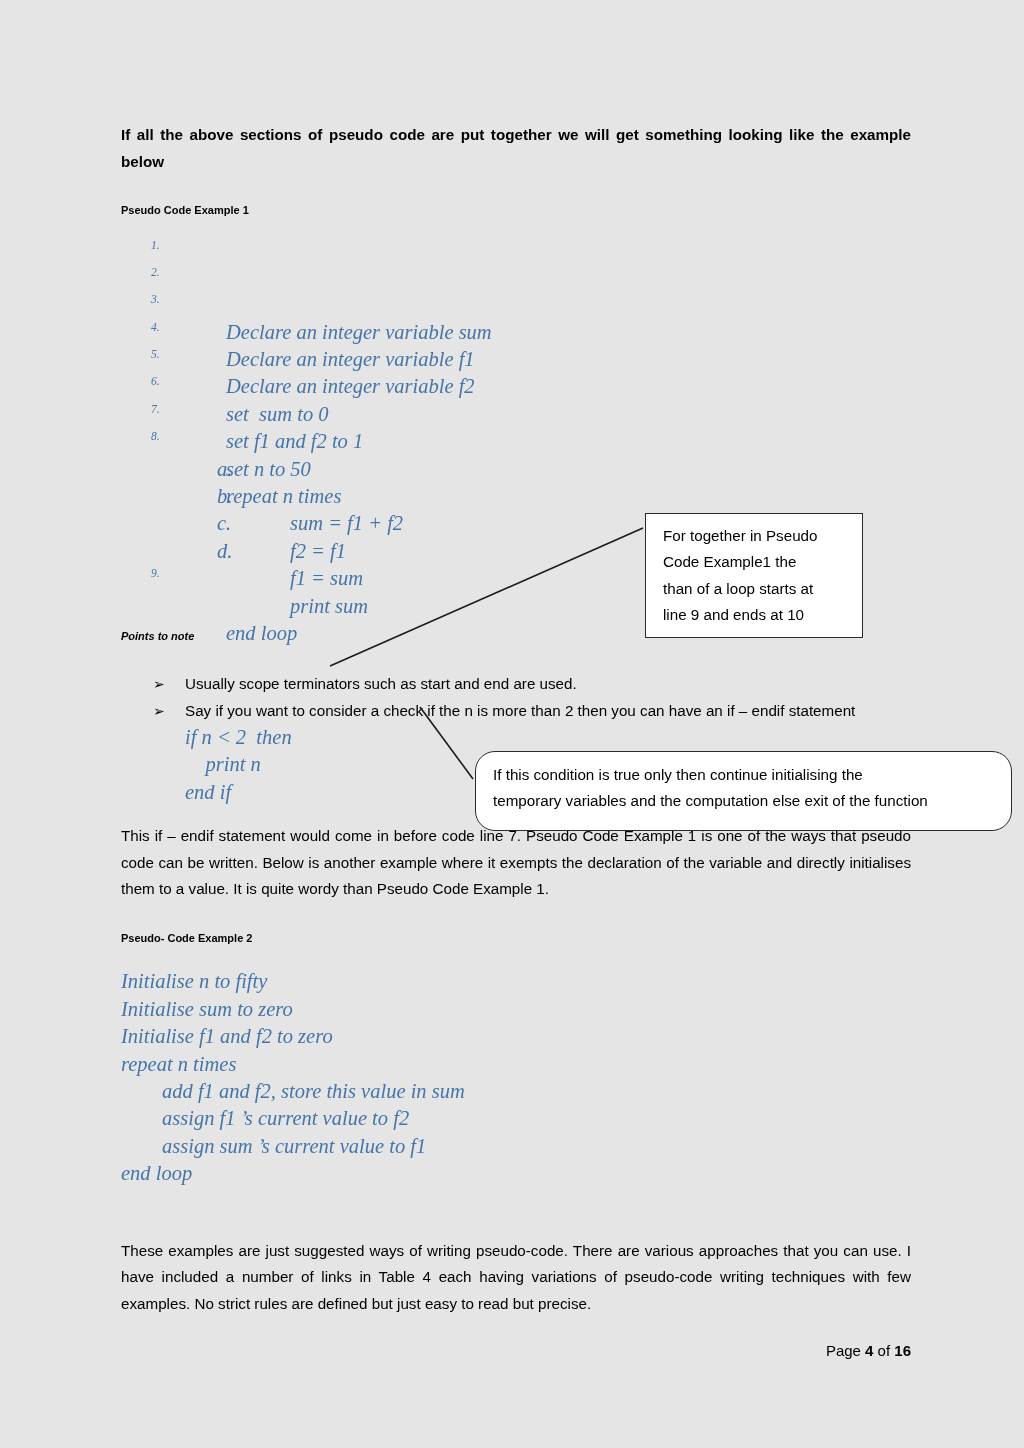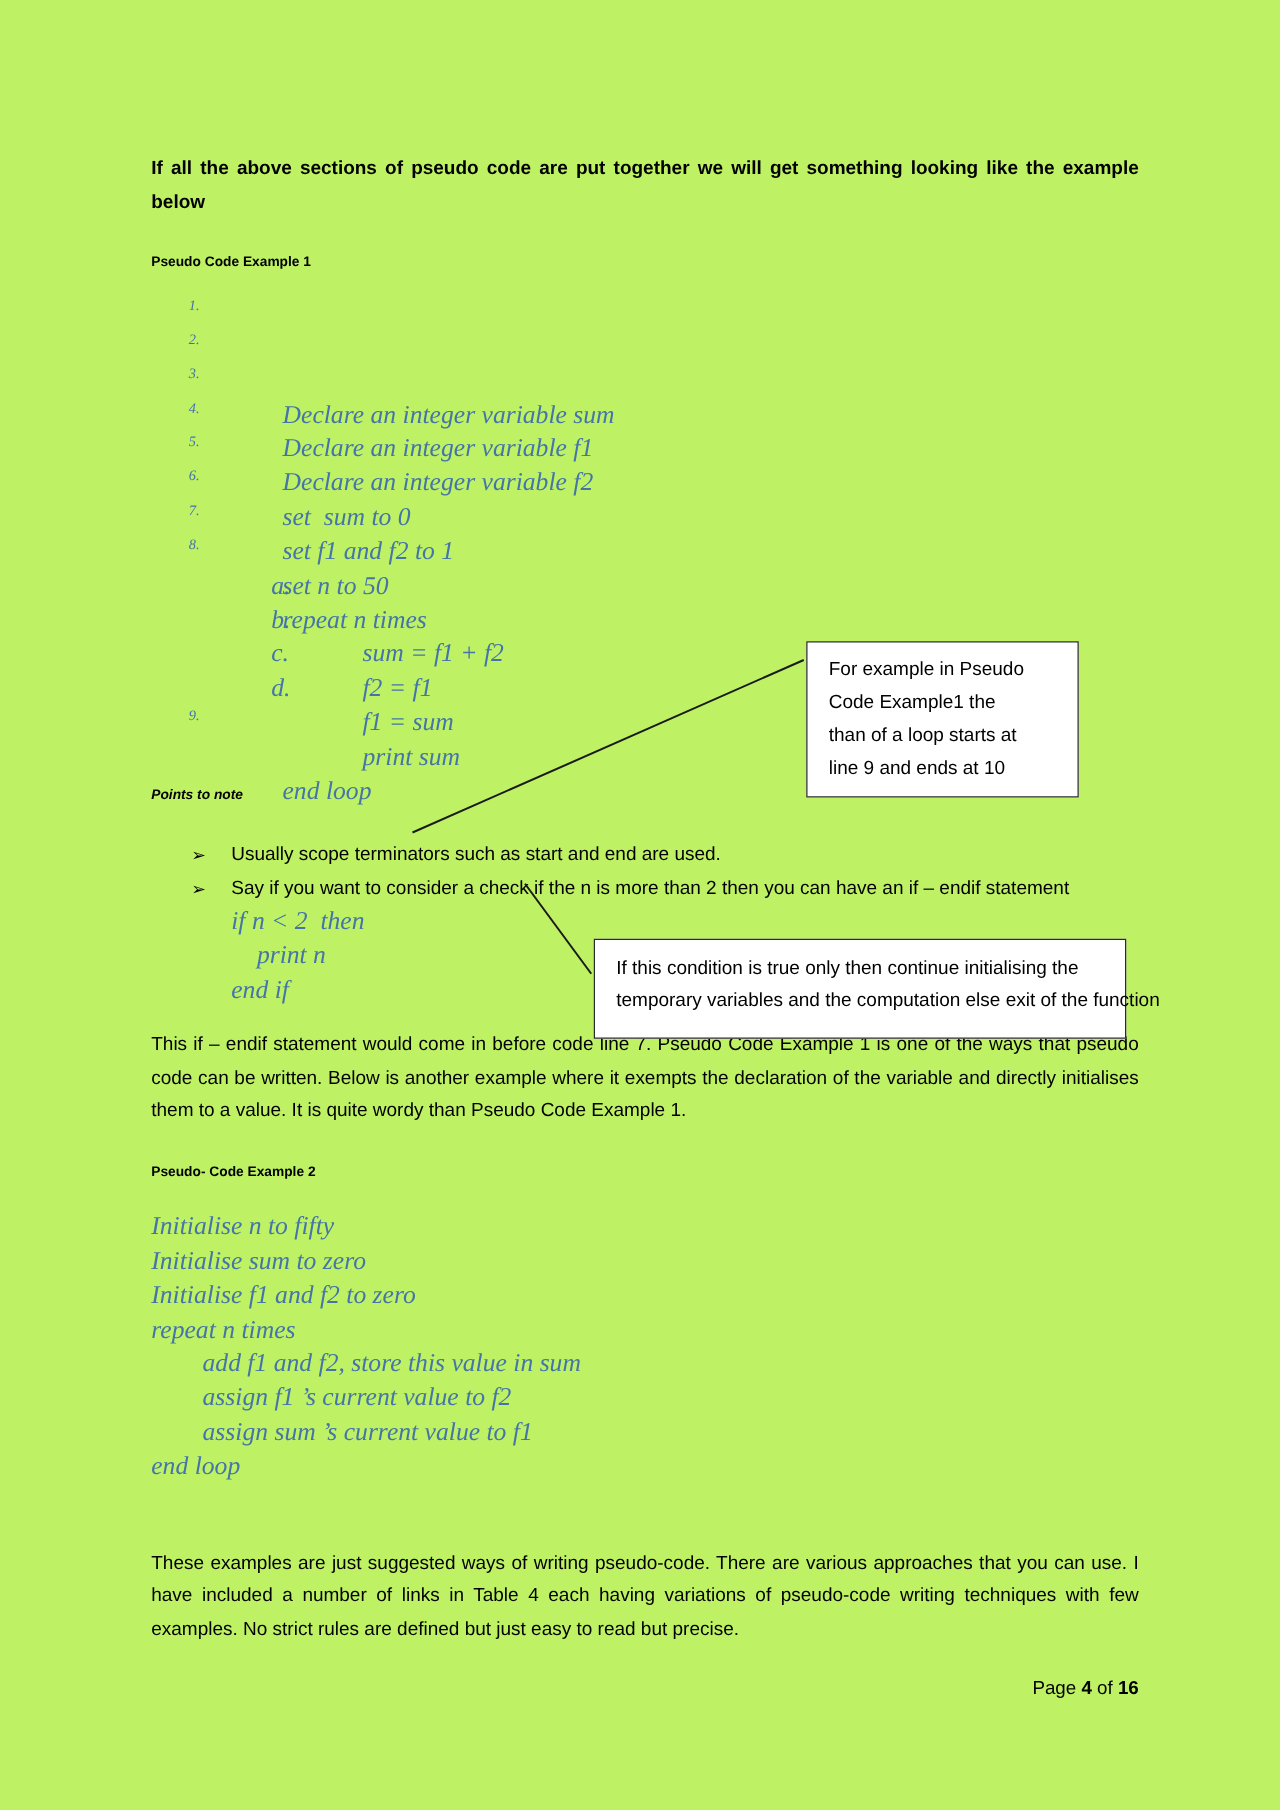--- a/index.html
+++ b/index.html
@@ -8,21 +8,21 @@
     background: #ffffff;
   }
   body {
     font-family: "Liberation Sans", sans-serif;
     color: #000000;
   }
   #page {
     position: relative;
     width: 1024px;
     height: 1448px;
-    background: #bef264;
+    background: #e5e5e5;
     overflow: hidden;
     text-decoration: underline;
   }
   .content {
     position: absolute;
     left: 121px;
     top: 0;
     width: 790px;
   }
 
@@ -134,23 +134,24 @@
   #callout-1 {
     left: 645px;
     top: 513px;
     width: 218px;
     height: 125px;
     padding: 9px 0 0 17px;
   }
   #callout-2 {
     left: 475px;
     top: 751px;
-    width: 426px;
+    width: 537px;
     height: 80px;
     padding: 10px 0 4px 17px;
+    border-radius: 20px;
   }
   .callout div { white-space: nowrap; }
 
   
   #leaders {
     position: absolute;
     left: 0; top: 0;
     width: 1024px; height: 1448px;
     pointer-events: none;
   }
@@ -297,21 +298,21 @@
     <p class="para">These examples are just suggested ways of writing pseudo-code. There are various approaches that you can use. I have included a number of links in Table 4 each having variations of pseudo-code writing techniques with few examples. No strict rules are defined but just easy to read but precise.</p>
 
   </div>
 
   <svg id="leaders" viewBox="0 0 1024 1448" xmlns="http://www.w3.org/2000/svg">
     <line x1="330" y1="666" x2="643" y2="528" stroke="#1a1a1a" stroke-width="1.6"></line>
     <line x1="420" y1="707" x2="473" y2="779" stroke="#1a1a1a" stroke-width="1.6"></line>
   </svg>
 
   <div class="callout" id="callout-1">
-    <div>For example in Pseudo</div>
+    <div>For together in Pseudo</div>
     <div>Code Example1 the</div>
     <div>than of a loop starts at</div>
     <div>line 9 and ends at 10</div>
   </div>
 
   <div class="callout" id="callout-2">
     <div>If this condition is true only then continue initialising the</div>
     <div>temporary variables and the computation else exit of the function</div>
   </div>
 

